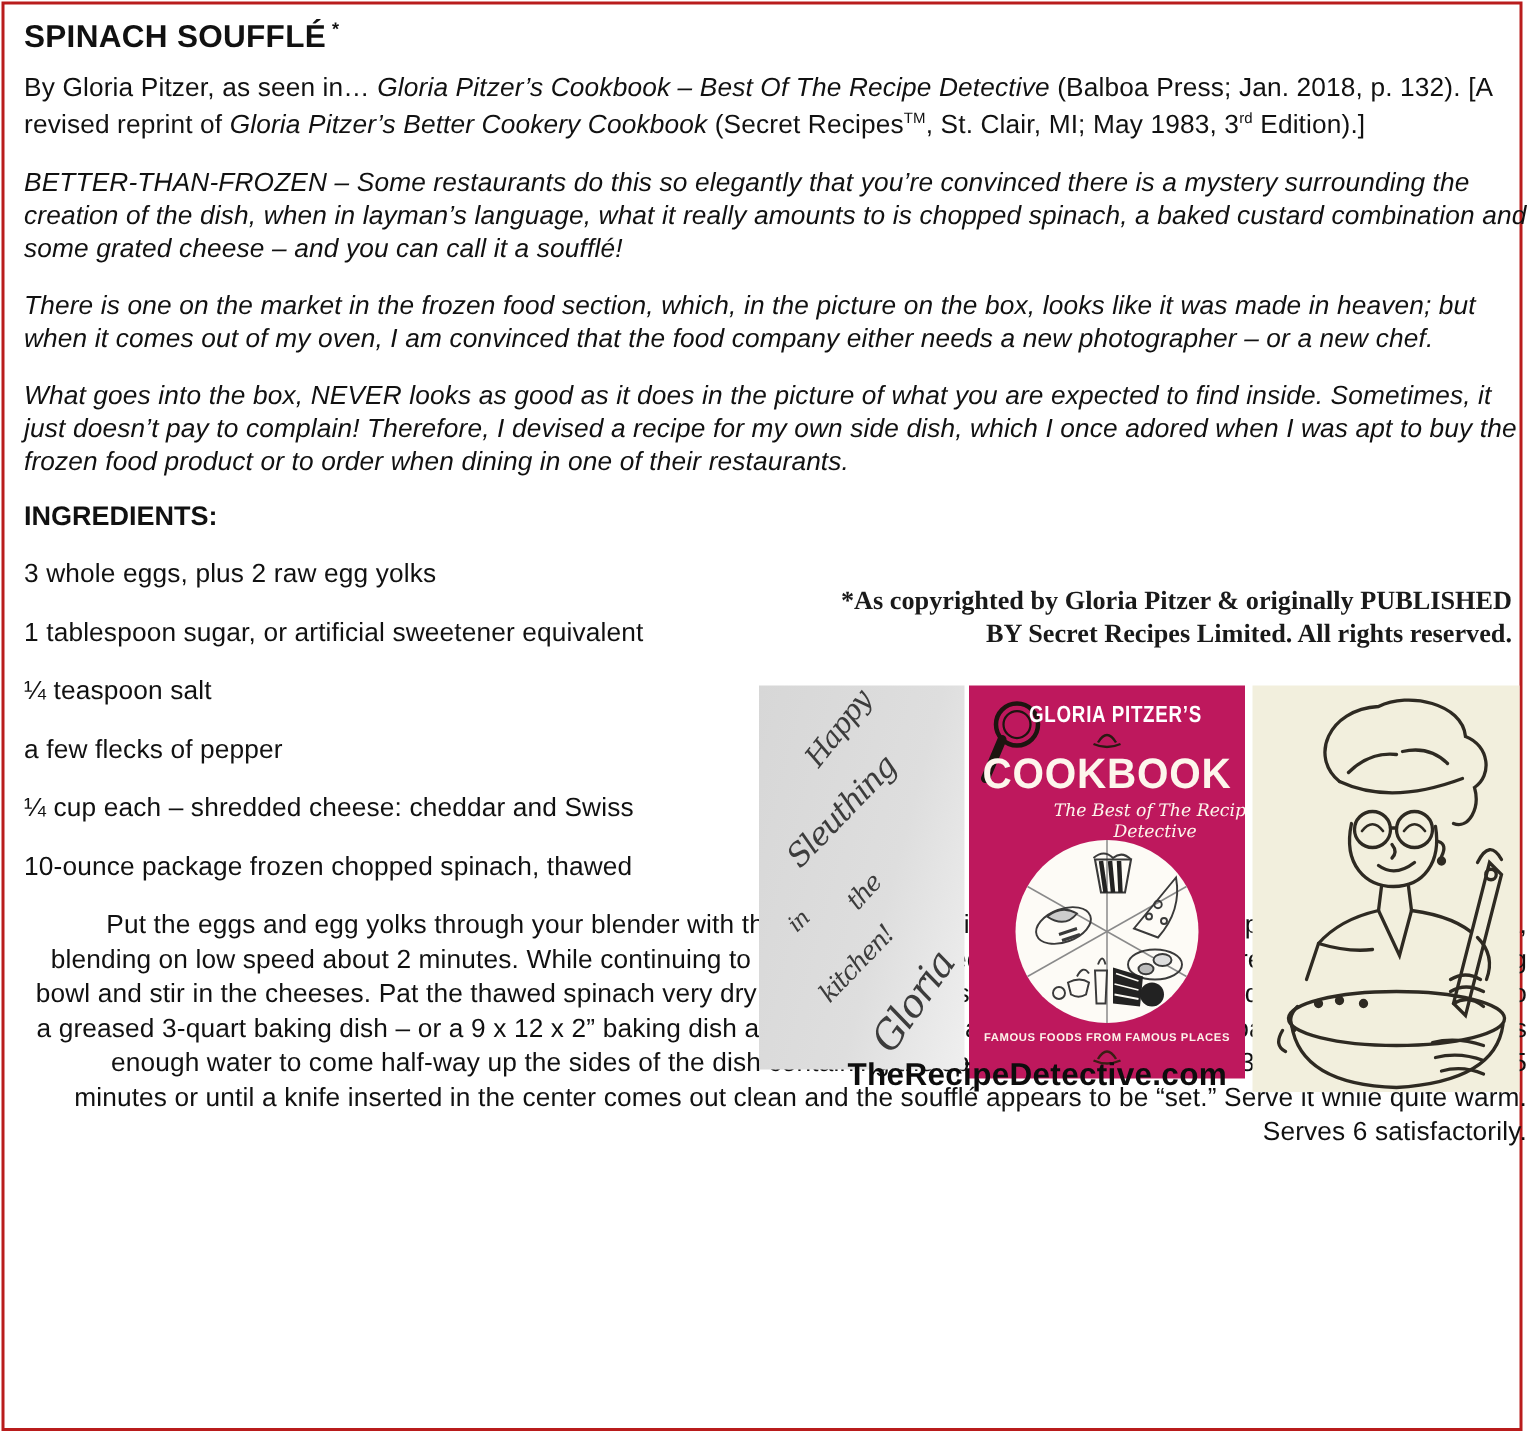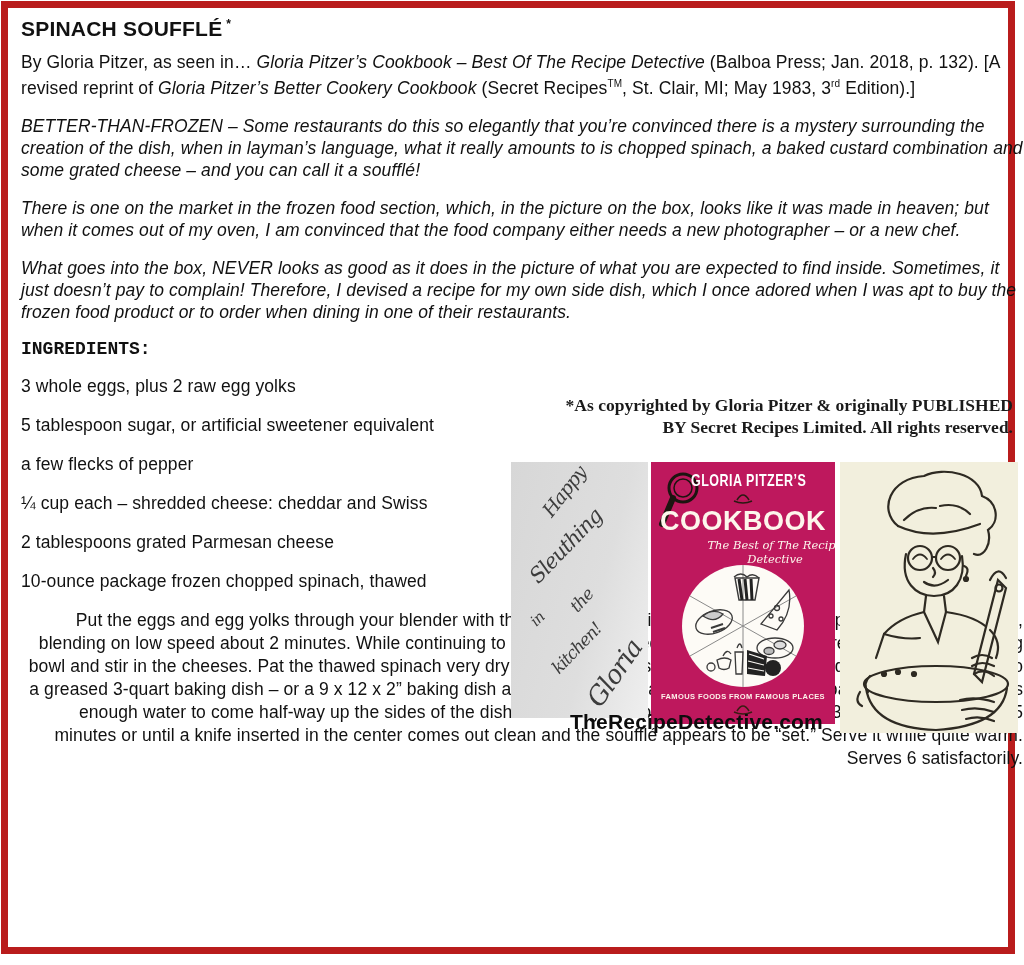--- a/index.html
+++ b/index.html
@@ -1,30 +1,30 @@
 <!DOCTYPE html>
 <html><head>
 <meta charset="utf-8">
 <style>
   html,body{margin:0;padding:0;background:#fff;width:1024px;height:965px;overflow:hidden;}
   .page{
     position:absolute;left:1px;top:1px;width:1014px;height:953px;
-    border:7px solid #b91c1c;background:#fff;
+    border:2px solid #b91c1c;background:#fff;
     font-family:"Liberation Sans","DejaVu Sans",sans-serif;color:#111;
     padding:9px 12px 0 13px;box-sizing:border-box;
   }
   h1.title{font-size:21px;font-weight:bold;margin:0 0 10px 0;letter-spacing:.2px;}
   h1.title sup{font-size:12px;font-weight:bold;margin-left:4px;}
   p{margin:0;}
   .byline,.para,.instructions,.ing{font-size:17.5px;line-height:22px;letter-spacing:.1px;}
   .byline{margin-bottom:16px;width:1000px;}
   .para{font-style:italic;margin-bottom:16px;width:1002px;}
   .byline .bk{font-style:italic;}
   .byline sup{font-size:10px;}
-  h2.sect{font-size:18px;font-weight:bold;margin:16px 0 16px 0;font-family:Liberation Mono, monospace;}
+  h2.sect{font-size:18px;font-weight:bold;margin:16px 0 16px 0;}
   .ingredients{width:495px;}
   .ing{margin-bottom:17px;white-space:nowrap;}
   .instructions{margin-top:12px;width:1002px;line-height:23px;text-align:right;}
   
   .copyright{
     position:absolute;left:500px;top:386px;width:505px;text-align:right;
     font-family:"Liberation Serif","DejaVu Serif",serif;font-weight:bold;
     font-size:17.5px;line-height:22px;color:#1a1a1a;
   }
   .note-img{position:absolute;left:503px;top:454px;width:137px;height:256px;
@@ -64,24 +64,24 @@
   <p class="byline"><span>By Gloria Pitzer, as seen in…  </span><span class="bk">Gloria Pitzer’s Cookbook – Best Of The Recipe Detective</span><span> (Balboa Press; Jan. 2018, p. 132). [A revised reprint of </span><span class="bk">Gloria Pitzer’s Better Cookery Cookbook</span><span> (Secret Recipes</span><sup>TM</sup><span>, St. Clair, MI; May 1983, 3</span><sup>rd</sup><span> Edition).]</span></p>
 
   <p class="para">BETTER-THAN-FROZEN – Some restaurants do this so elegantly that you’re convinced there is a mystery surrounding the creation of the dish, when in layman’s language, what it really amounts to is chopped spinach, a baked custard combination and some grated cheese – and you can call it a soufflé!</p>
   <p class="para">There is one on the market in the frozen food section, which, in the picture on the box, looks like it was made in heaven; but when it comes out of my oven, I am convinced that the food company either needs a new photographer – or a new chef.</p>
   <p class="para">What goes into the box, NEVER looks as good as it does in the picture of what you are expected to find inside. Sometimes, it just doesn’t pay to complain! Therefore, I devised a recipe for my own side dish, which I once adored when I was apt to buy the frozen food product or to order when dining in one of their restaurants.</p>
 
   <h2 class="sect">INGREDIENTS:</h2>
 
   <div class="ingredients">
     <div class="ing">3 whole eggs, plus 2 raw egg yolks</div>
-    <div class="ing">5 tablespoon sugar, or artificial sweetener equivalent</div>
+    <div class="ing">1 tablespoon sugar, or artificial sweetener equivalent</div>
+    <div class="ing">¼ teaspoon salt</div>
     <div class="ing">a few flecks of pepper</div>
     <div class="ing">¼ cup each – shredded cheese: cheddar and Swiss</div>
-    <div class="ing">2 tablespoons grated Parmesan cheese</div>
     <div class="ing">10-ounce package frozen chopped spinach, thawed</div>
   </div>
 
   <p class="instructions">Put the eggs and egg yolks through your blender with the sugar (or artificial sweetener), salt, pepper, nutmeg and vanilla, blending on low speed about 2 minutes. While continuing to blend, add scalded milk in slow steady stream. Pour into a mixing bowl and stir in the cheeses. Pat the thawed spinach very dry with paper towels and stir into cheese and egg mixture. Pour into a greased 3-quart baking dish – or a 9 x 12 x 2” baking dish and place it inside a slightly larger pan or baking dish that contains enough water to come half-way up the sides of the dish containing the spinach mixture. Bake at 350°F for about 50 to 55 minutes or until a knife inserted in the center comes out clean and the soufflé appears to be “set.” Serve it while quite warm. Serves 6 satisfactorily.</p>
 
   <div class="copyright">
     <div>*As copyrighted by Gloria Pitzer &amp; originally PUBLISHED</div>
     <div>BY Secret Recipes Limited.  All rights reserved.</div>
   </div>
 

